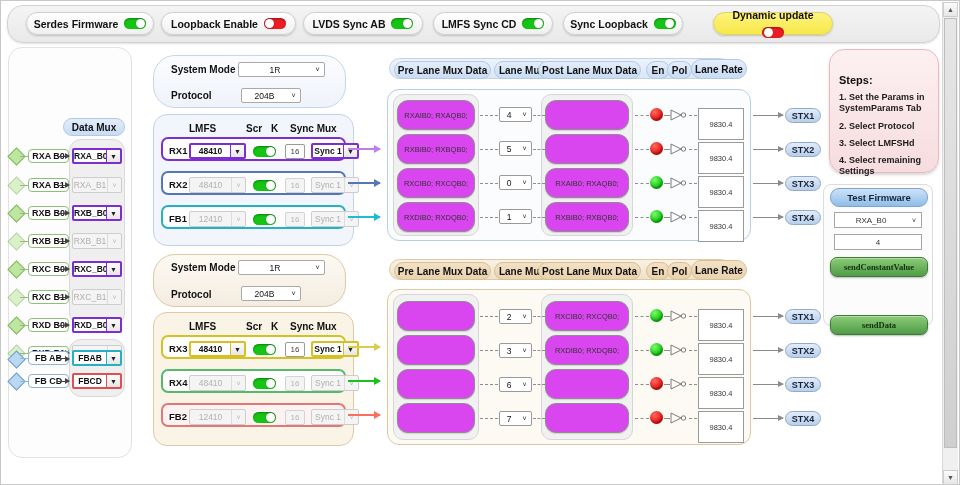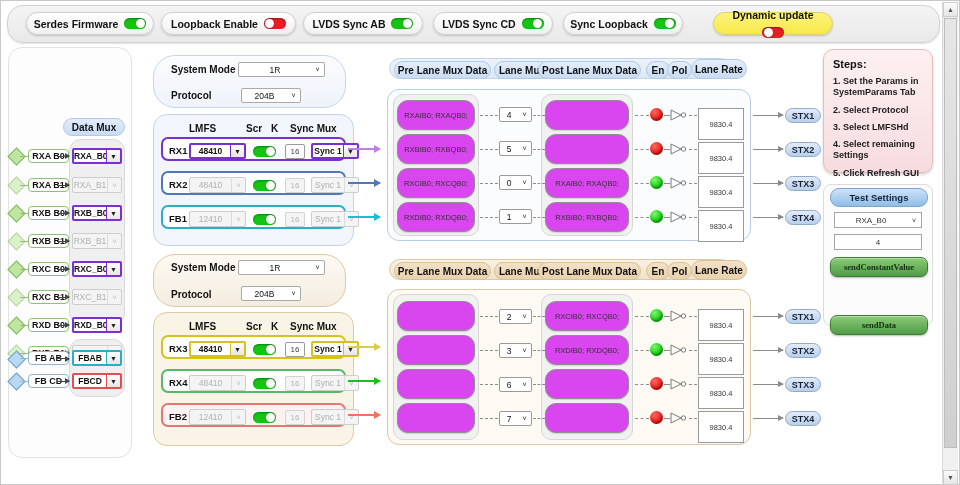--- a/index.html
+++ b/index.html
@@ -126,24 +126,25 @@
   }
   .solidline{position:absolute;height:1px;background:#8b8b8b;}
   .solidline:after{content:"";position:absolute;right:-1px;top:-3px;border-left:6px solid #8b8b8b;border-top:3.5px solid transparent;border-bottom:3.5px solid transparent;}
 
   
   .clink{position:absolute;height:2px;}
   .clink:after{content:"";position:absolute;right:-1px;top:-3px;border-left:7px solid currentColor;border-top:4px solid transparent;border-bottom:4px solid transparent;}
 
   
   .steps{
-    position:absolute;box-sizing:border-box;border-radius:10px;
+    position:absolute;box-sizing:border-box;border-radius:15px;
     background:linear-gradient(#fdf0f1,#f6dcdf);border:1px solid #e9b9be;
     box-shadow:0 2px 3px rgba(0,0,0,.16);
-    padding:8px 9px;
+    padding:24px 9px;
+    margin-left:6px;
   }
   .steps h4{margin:0 0 6px 0;font-size:11px;font-weight:bold;color:#111;}
   .steps li{font-size:9px;font-weight:bold;color:#1b1b1b;line-height:1.25;margin-bottom:6px;list-style:none;}
   .steps ul{margin:0;padding:0;}
 
   
   .tpbox{position:absolute;box-sizing:border-box;border-radius:8px;background:#fcfcfc;border:1px solid #dcdcdc;}
   .tphdr{
     position:absolute;height:17px;border-radius:9px;
     background:linear-gradient(#cfe2f7,#8fbde8);border:1px solid #7ba6d2;
@@ -188,21 +189,21 @@
           <span class="knob"></span>
         </span>
     </div>
     <div class="pill" style="left:295px;width:120px;">
       <span>LVDS Sync AB</span>
       <span class="toggle on">
           <span class="knob"></span>
         </span>
     </div>
     <div class="pill" style="left:425px;width:120px;">
-      <span>LVDS Sync CD</span>
+      <span>LMFS Sync CD</span>
       <span class="toggle on">
           <span class="knob"></span>
         </span>
     </div>
     <div class="pill" style="left:555px;width:120px;">
       <span>Sync Loopback</span>
       <span class="toggle on">
           <span class="knob"></span>
         </span>
     </div>
@@ -663,21 +664,21 @@
     <ul>
       <li>1. Set the Params in SystemParams Tab</li>
       <li>2. Select Protocol</li>
       <li>3. Select LMFSHd</li>
       <li>4. Select remaining Settings</li>
       <li>5. Click Refresh GUI</li>
     </ul>
   </div>
 
   <div class="tpbox" style="left:822px;top:183px;width:110px;height:142px;"></div>
-  <div class="tphdr" style="left:829px;top:187px;width:96px;">Test Settings</div>
+  <div class="tphdr" style="left:829px;top:187px;width:96px;">Test Firmware</div>
   <div class="tpsel" style="left:833px;top:211px;width:88px;">
     <span class="t">RXA_B0</span>
       <span class="c">˅</span>
   </div>
   <div class="tpfield" style="left:833px;top:233px;width:88px;">4</div>
   <div class="tpbtn" style="left:829px;top:256px;width:96px;">sendConstantValue</div>
   <div class="tpbtn" style="left:829px;top:314px;width:96px;">sendData</div>
 
   <div class="vsb">
     <div class="ar" style="top:0;">▲</div>

